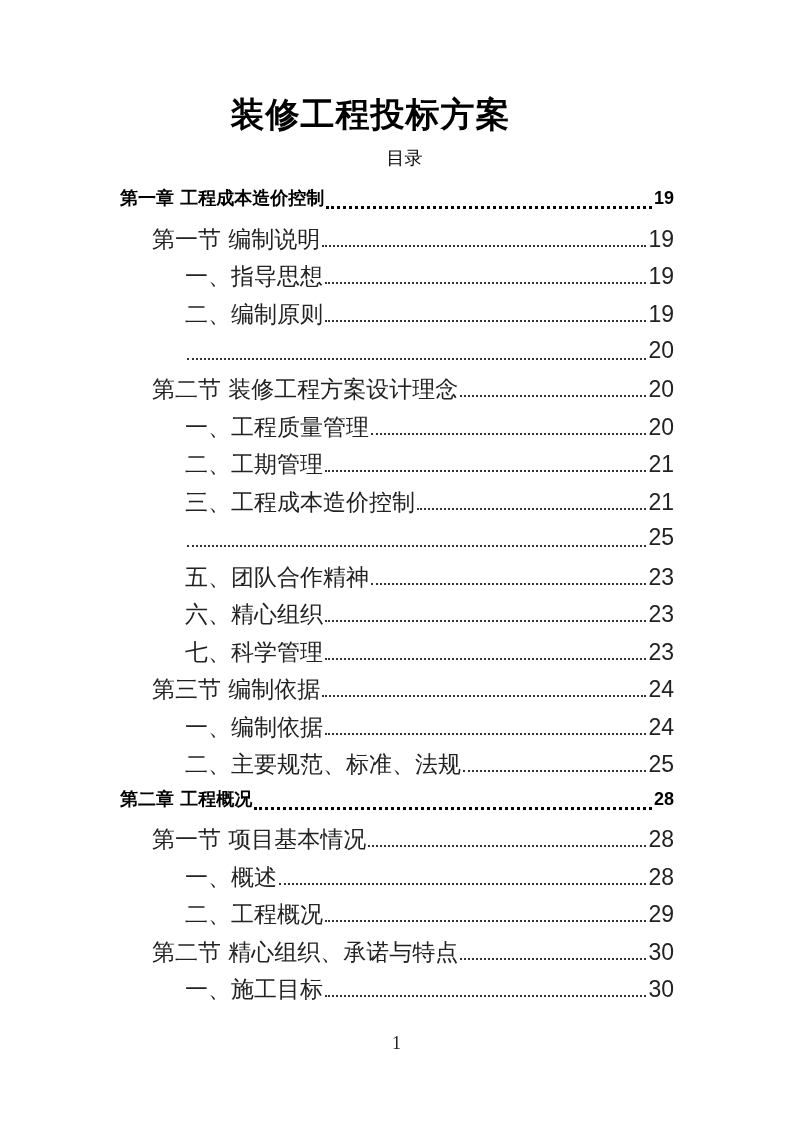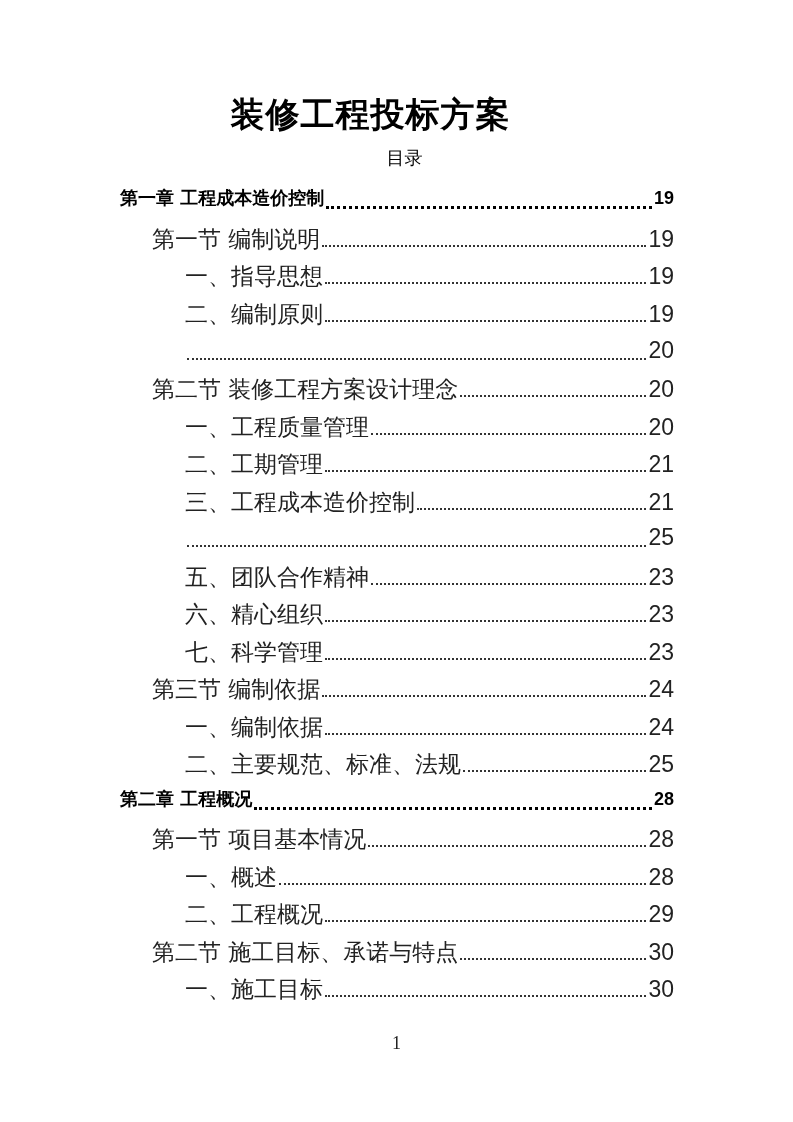--- a/index.html
+++ b/index.html
@@ -137,21 +137,21 @@
       <span class="lbl">一、概述</span>
       <span class="dots"></span>
       <span class="pg">28</span>
     </div>
   <div class="row l3" style="top:718px">
       <span class="lbl">二、工程概况</span>
       <span class="dots"></span>
       <span class="pg">29</span>
     </div>
   <div class="row l2" style="top:756px">
-      <span class="lbl">第二节  施工目标、承诺与特点</span>
+      <span class="lbl">第二节  精心组织、承诺与特点</span>
       <span class="dots"></span>
       <span class="pg">30</span>
     </div>
   <div class="row l3" style="top:793px">
       <span class="lbl">一、施工目标</span>
       <span class="dots"></span>
       <span class="pg">30</span>
     </div>
 </div>
 

